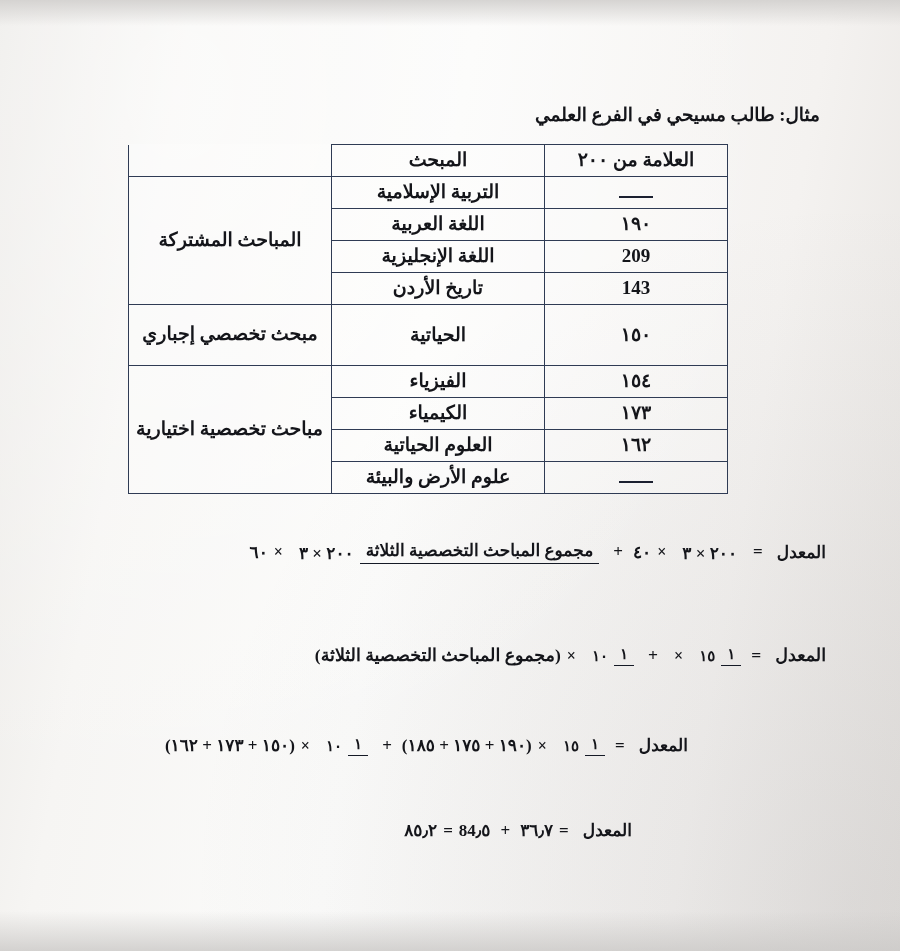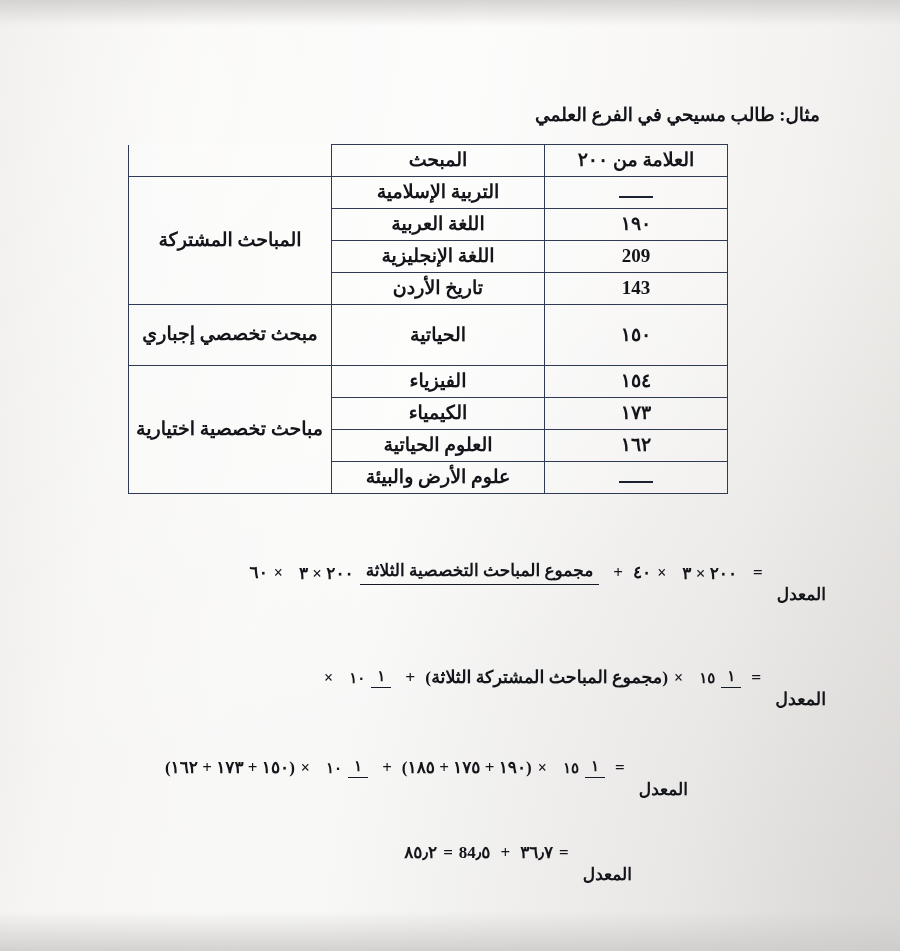--- a/index.html
+++ b/index.html
@@ -89,21 +89,21 @@
     align-items: center;
     direction: rtl;
     font-weight: 700;
     white-space: nowrap;
   }
   .f1 { top: 540px; right: 74px; font-size: 17px; }
   .f2 { top: 645px; right: 74px; font-size: 17.5px; }
   .f3 { top: 735px; right: 212px; font-size: 17px; }
   .f4 { top: 820px; right: 268px; font-size: 17px; }
 
-  .lbl { margin-left: 8px; margin-top: 44px; }
+  .lbl { margin-left: 8px; }
   .eq { margin: 0 6px; }
   .times { margin: 0 6px; font-size: 16px; }
   .plus { margin: 0 10px; }
 
   .frac {
     display: inline-flex;
     flex-direction: row;
     align-items: center;
     justify-content: center;
     vertical-align: middle;
@@ -218,27 +218,27 @@
   </div>
 
   <div class="formula f2">
     <span class="lbl">المعدل</span>
     <span class="eq">=</span>
     <span class="frac small">
       <span class="num">١</span>
       <span class="den">١٥</span>
     </span>
     <span class="times">×</span>
-    <span class="paren">(مجموع المباحث المشتركة الثلاثة)</span>
     <span class="plus">+</span>
     <span class="frac small">
       <span class="num">١</span>
       <span class="den">١٠</span>
     </span>
     <span class="times">×</span>
+    <span class="paren">(مجموع المباحث التخصصية الثلاثة)</span>
   </div>
 
   <div class="formula f3">
     <span class="lbl">المعدل</span>
     <span class="eq">=</span>
     <span class="frac small">
       <span class="num">١</span>
       <span class="den">١٥</span>
     </span>
     <span class="times">×</span>

